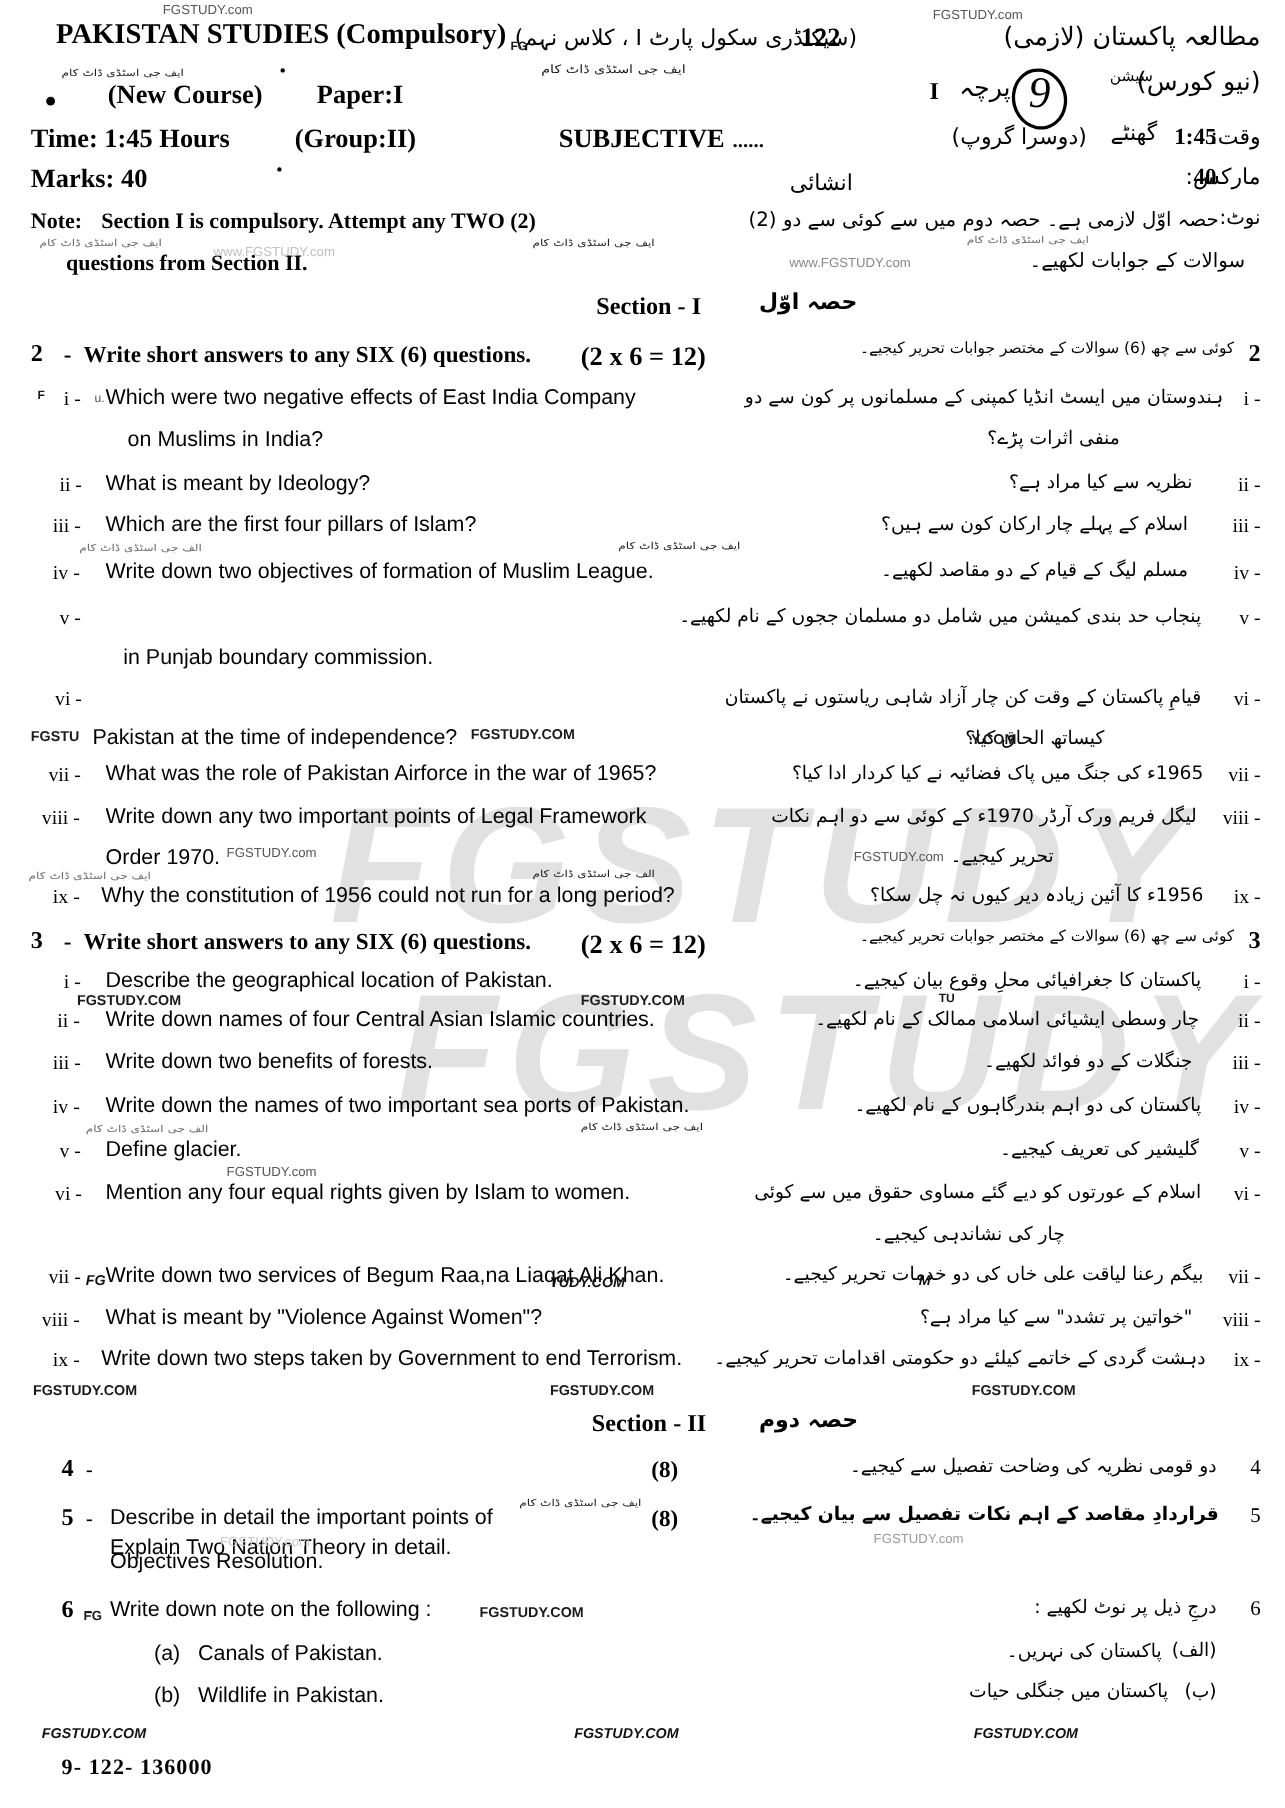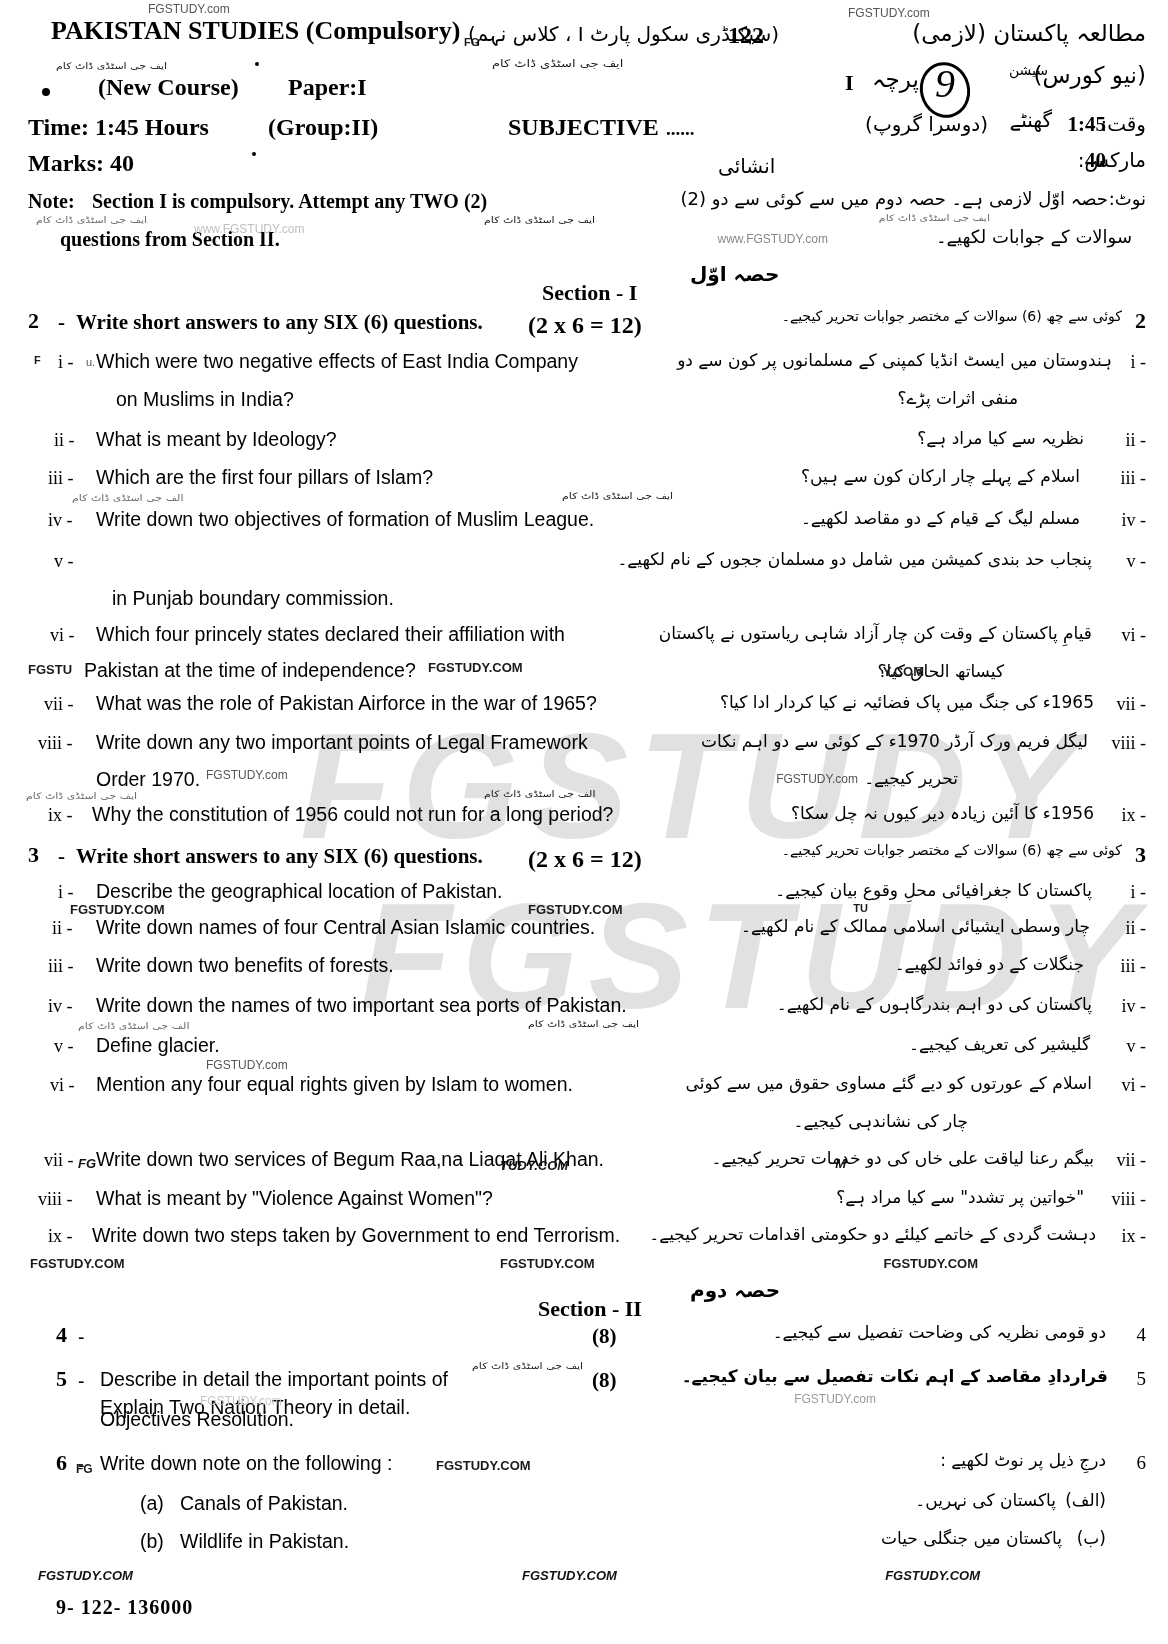--- a/index.html
+++ b/index.html
@@ -72,21 +72,21 @@
   
   .qno-eng   { font-family: "Liberation Serif", serif; font-weight: bold; font-size: 22px; }
   .qtext-eng { font-family: "Liberation Sans", sans-serif; font-size: 19.5px; }
   .qhead-eng { font-family: "Liberation Serif", serif; font-weight: bold; font-size: 21px; }
   .marks-eng { font-family: "Liberation Serif", serif; font-weight: bold; font-size: 24px; }
   .rn        { font-family: "Liberation Serif", serif; font-size: 18px; }
 
   .qtext-urdu { font-family: "DejaVu Sans", sans-serif; direction: rtl; font-size: 17px; }
   .qhead-urdu { font-family: "DejaVu Sans", sans-serif; direction: rtl; font-size: 14px; font-weight: normal; }
 
-  .sec-title { font-family: "Liberation Serif", serif; font-weight: bold; font-size: 22px; margin-top: 15px; }
+  .sec-title { font-family: "Liberation Serif", serif; font-weight: bold; font-size: 22px; }
   .sec-title-u { font-family: "DejaVu Sans", sans-serif; direction: rtl; font-size: 20px; font-weight: bold; }
 
   .footer-code { font-family: "Liberation Serif", serif; font-weight: bold; font-size: 20px; letter-spacing: 1px; }
 
   .ink-dot { position: absolute; background: #000; border-radius: 50%; }
   .hand-mark {
     position: absolute;
     font-family: "Liberation Serif", serif;
     font-size: 40px;
     font-style: italic;
@@ -199,21 +199,20 @@
   <div class="wm-urdu-tag" style="left:562px; top:490px;">ایف جی اسٹڈی ڈاٹ کام</div>
   <div class="abs rn" style="right:22px; top:510px;">iv  -</div>
   <div class="abs qtext-urdu" style="right:88px; top:508px;">مسلم لیگ کے قیام کے دو مقاصد لکھیے۔</div>
 
   <div class="abs rn" style="left:54px; top:551px;">v -</div>
   <div class="abs qtext-eng" style="left:112px; top:587px;">in Punjab boundary commission.</div>
   <div class="abs rn" style="right:22px; top:551px;">v  -</div>
   <div class="abs qtext-urdu" style="right:76px; top:549px;">پنجاب حد بندی کمیشن میں شامل دو مسلمان ججوں کے نام لکھیے۔</div>
 
   <div class="abs rn" style="left:50px; top:625px;">vi -</div>
-  <div class="abs qtext-eng" style="left:96px; top:623px;">Which four princely states declared their affiliation with</div>
   <div class="abs qtext-eng" style="left:84px; top:659px;">Pakistan at the time of independence?</div>
   <div class="wm-small bold" style="left:28px; top:662px; font-size:13px;">FGSTU</div>
   <div class="wm-small bold" style="left:428px; top:660px; font-size:13px;">FGSTUDY.COM</div>
   <div class="abs rn" style="right:22px; top:625px;">vi  -</div>
   <div class="abs qtext-urdu" style="right:76px; top:623px;">قیامِ پاکستان کے وقت کن چار آزاد شاہی ریاستوں نے پاکستان</div>
   <div class="abs qtext-urdu" style="right:164px; top:661px;">کیساتھ الحاق کیا؟</div>
   <div class="wm-small bold" style="right:244px; top:664px; font-size:13px;">Y.COM</div>
 
   <div class="abs rn" style="left:44px; top:694px;">vii -</div>
   <div class="abs qtext-eng" style="left:96px; top:692px;">What was the role of Pakistan Airforce in the war of 1965?</div>

